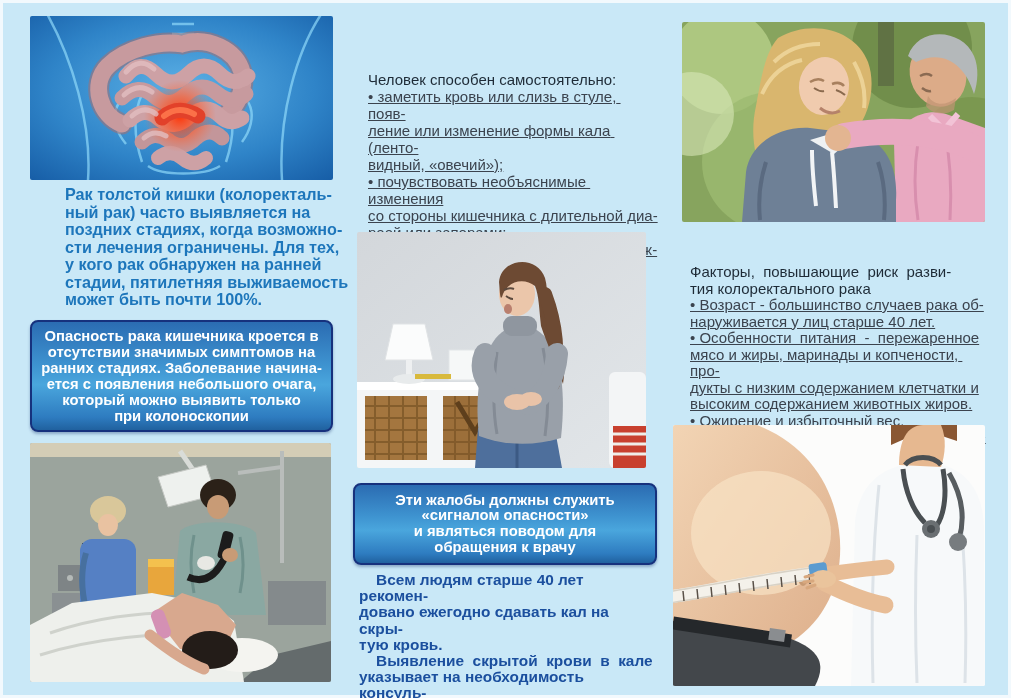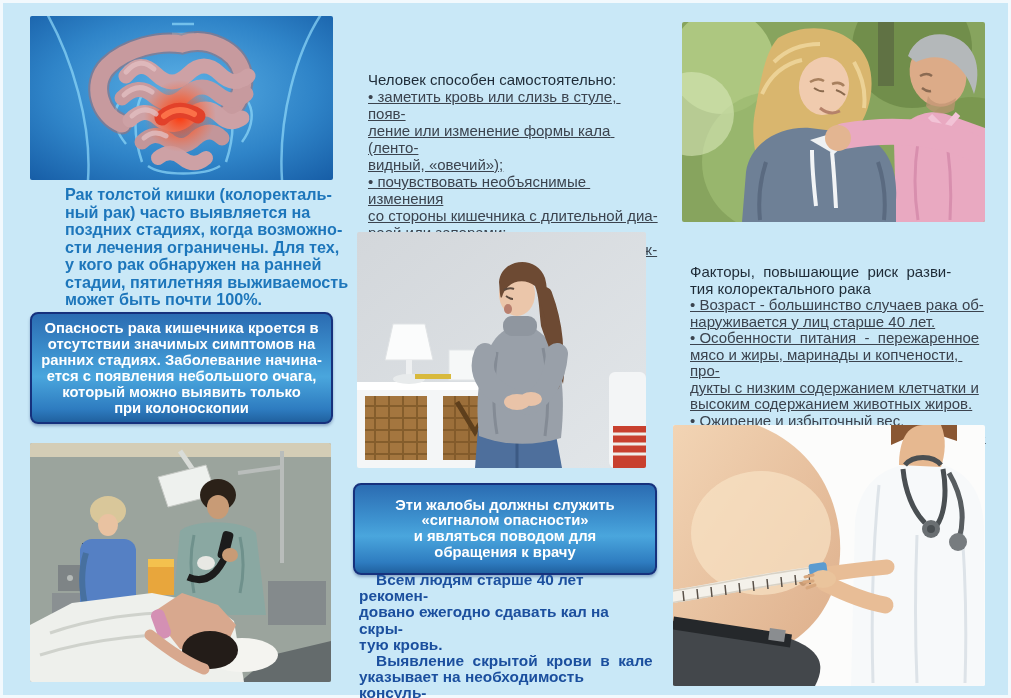--- a/index.html
+++ b/index.html
@@ -17,22 +17,22 @@
     color:#1d76bb;font-weight:bold;font-size:16.2px;line-height:17.5px;margin-left:29px;
   }
   .bluebox{
     position:absolute;border:2px solid #16317d;border-radius:8px;
     background:linear-gradient(180deg,#2b6cb2 0%,#3e93d0 40%,#4aa6dd 58%,#2e7cc0 88%,#20619f 100%);
     color:#ffffff;font-weight:bold;text-align:center;
     display:flex;align-items:center;justify-content:center;
     white-space:pre-line;box-sizing:border-box;
     box-shadow:0 2px 3px rgba(20,50,110,.35);
   }
-  .bluebox.left-box{left:30px;top:312px;width:303px;height:112px;font-size:14.8px;line-height:16px;}
-  .bluebox.mid-box{left:353px;top:483px;width:304px;height:92px;font-size:14.8px;line-height:15.6px;}
+  .bluebox.left-box{left:30px;top:320px;width:303px;height:112px;font-size:14.8px;line-height:16px;}
+  .bluebox.mid-box{left:353px;top:483px;width:304px;height:82px;font-size:14.8px;line-height:15.6px;}
   .mid-text{
     left:368px;top:37px;width:290px;
     color:#3b434e;font-size:15px;line-height:17px;
   }
   .mid-text .hd, .right-text .hd{color:#1e2b37;font-weight:normal;}
   .mid-bottom{
     left:359px;top:572px;width:296px;
     color:#1b4f9e;font-weight:bold;font-size:15.4px;line-height:16.2px;
   }
   .right-text{

